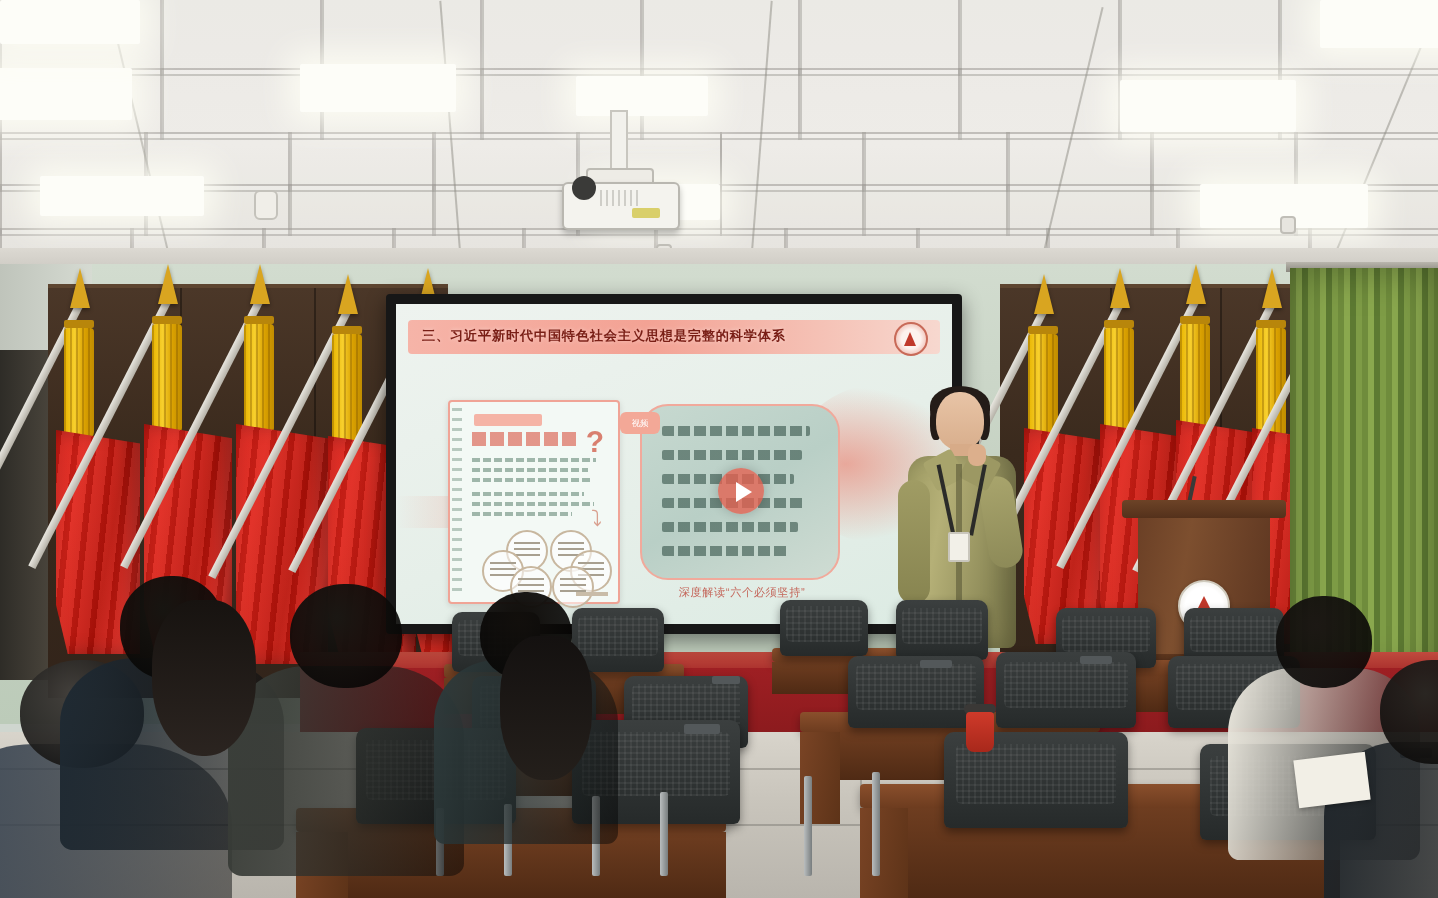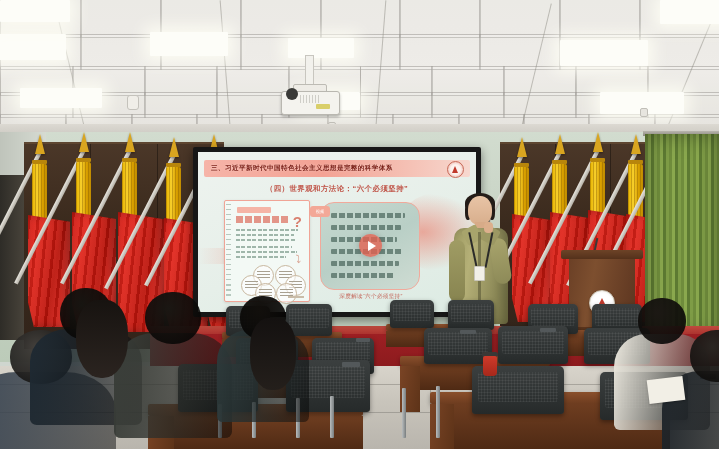--- a/index.html
+++ b/index.html
@@ -513,21 +513,20 @@
       <div class="slide">
 
         <div class="slide-swoosh-r"></div>
         <div class="slide-swoosh-l"></div>
 
         <div class="slide-header">
           <div class="slide-title">三、习近平新时代中国特色社会主义思想是完整的科学体系</div>
           <div class="slide-logo"></div>
         </div>
 
-        <div class="slide-sub">（四）世界观和方法论：“六个必须坚持”</div>
 
         <div class="nb">
           <div class="nb-spiral"></div>
           <div class="nb-tag"></div>
           <div class="nb-h"></div>
           <div class="nb-q">?</div>
           <div class="nb-p" style="top:28px"></div>
           <div class="nb-p" style="top:33px;width:58px"></div>
           <div class="nb-p" style="top:38px;width:60px"></div>
           <div class="nb-p" style="top:45px;width:56px"></div>

